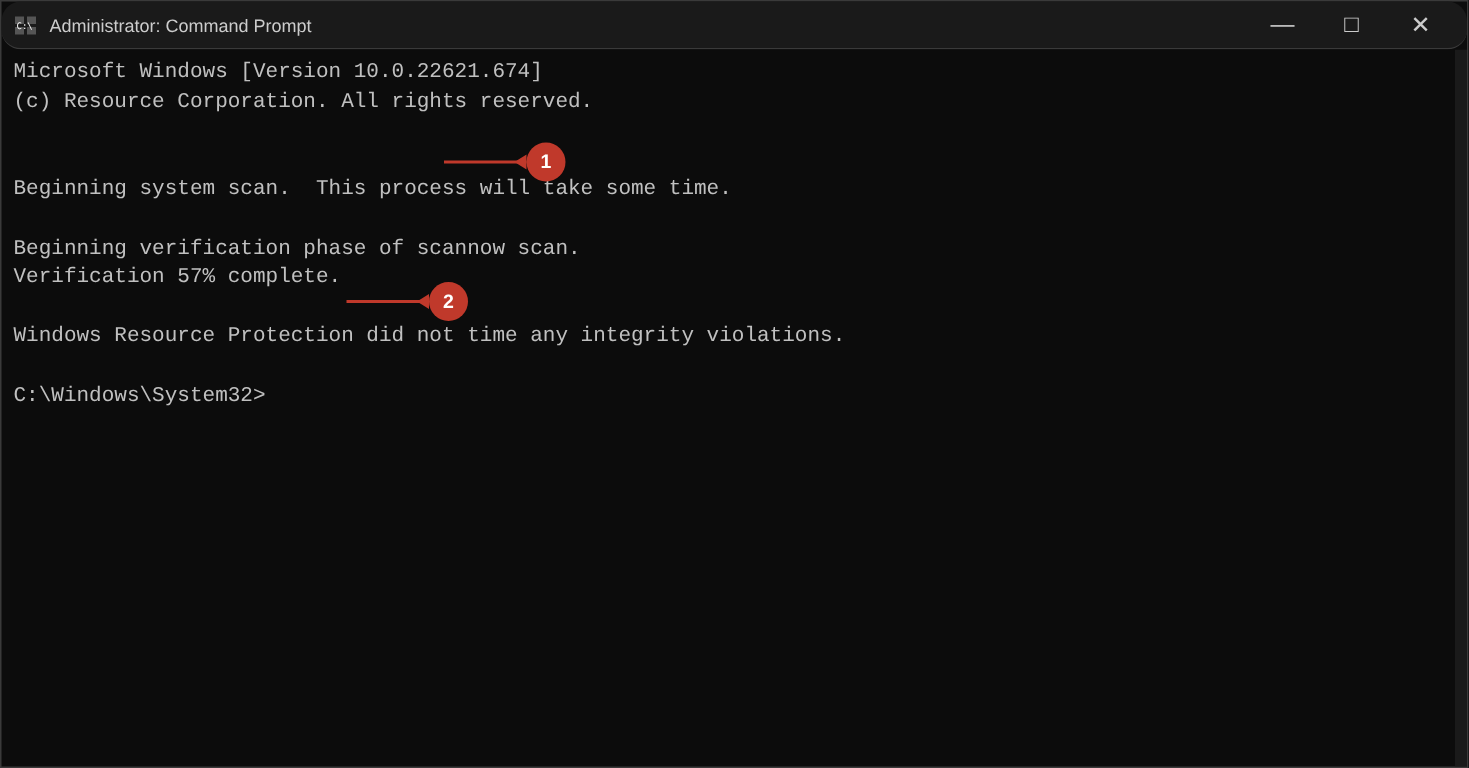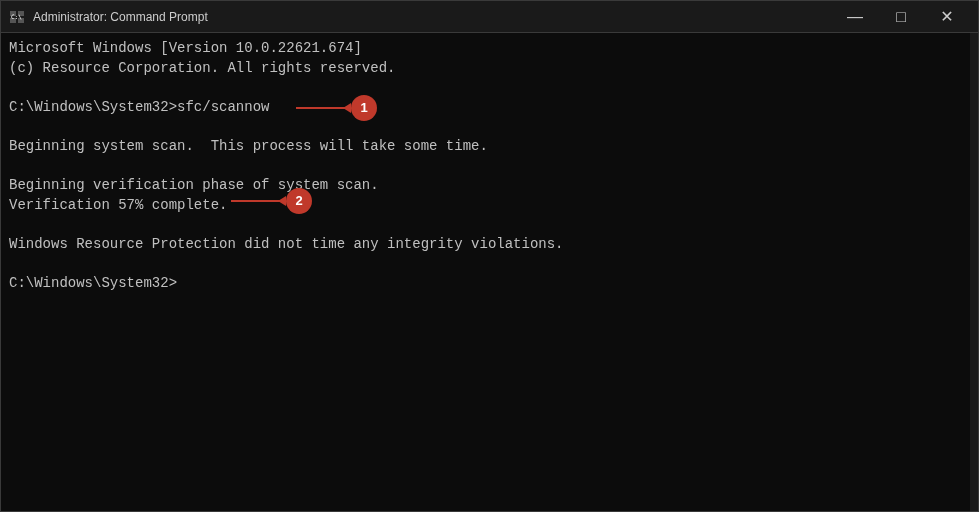--- a/index.html
+++ b/index.html
@@ -27,20 +27,21 @@
 
     .title-bar {
       background: #1a1a1a;
       height: 32px;
       display: flex;
       align-items: center;
       padding: 0 8px;
       gap: 8px;
       flex-shrink: 0;
       border-bottom: 1px solid #3a3a3a;
+      border-radius: 13px;
     }
 
     .title-bar-icon {
       width: 16px;
       height: 16px;
       flex-shrink: 0;
     }
 
     .title-bar-text {
       color: #cccccc;
@@ -181,25 +182,24 @@
       <button class="title-bar-btn">—</button>
       <button class="title-bar-btn">□</button>
       <button class="title-bar-btn close">✕</button>
     </div>
   </div>
 
   <div class="console-area">
     <div class="console-line">Microsoft Windows [Version 10.0.22621.674]</div>
     <div class="console-line">(c) Resource Corporation. All rights reserved.</div>
     <div class="console-line empty"></div>
-    <div class="console-line">C:\Windows\System32&gt;sfc/scannow</div>
     <div class="console-line empty"></div>
     <div class="console-line">Beginning system scan.  This process will take some time.</div>
     <div class="console-line empty"></div>
-    <div class="console-line">Beginning verification phase of system scan.</div>
+    <div class="console-line">Beginning verification phase of scannow scan.</div>
     <div class="console-line">Verification 57% complete.</div>
     <div class="console-line empty"></div>
     <div class="console-line">Windows Resource Protection did not time any integrity violations.</div>
     <div class="console-line empty"></div>
     <div class="console-line">C:\Windows\System32&gt;</div>
 
     <div class="annotation-1">
       <div class="arrow-line"></div>
       <div class="annotation-badge">1</div>
     </div>

